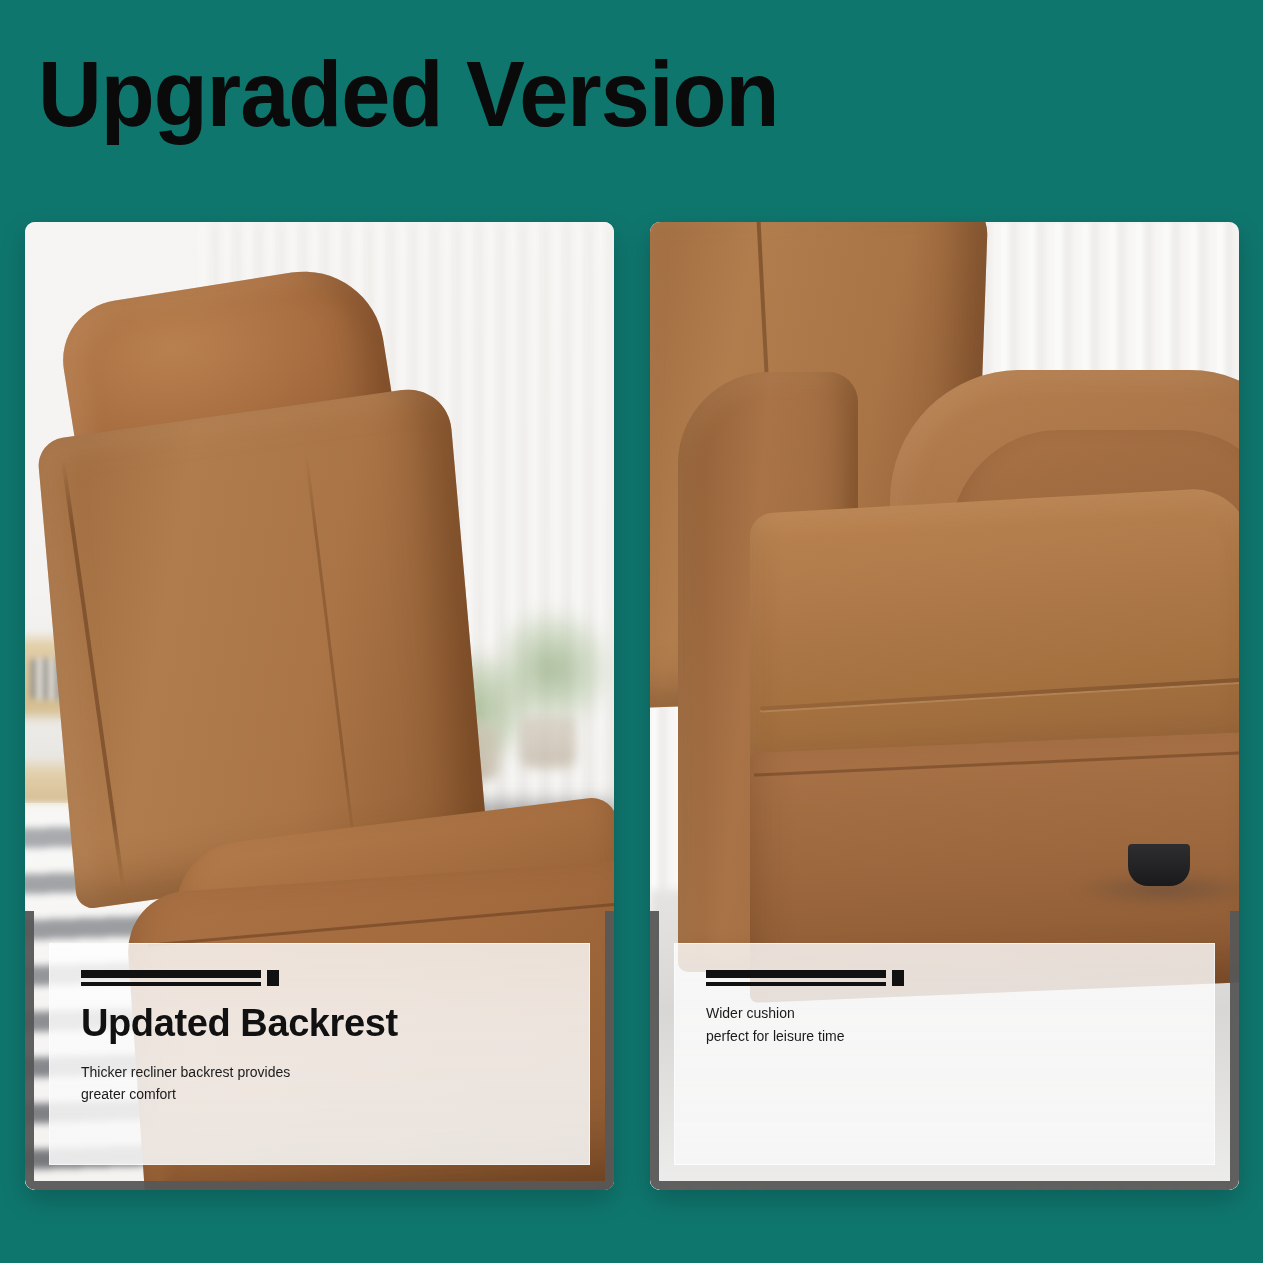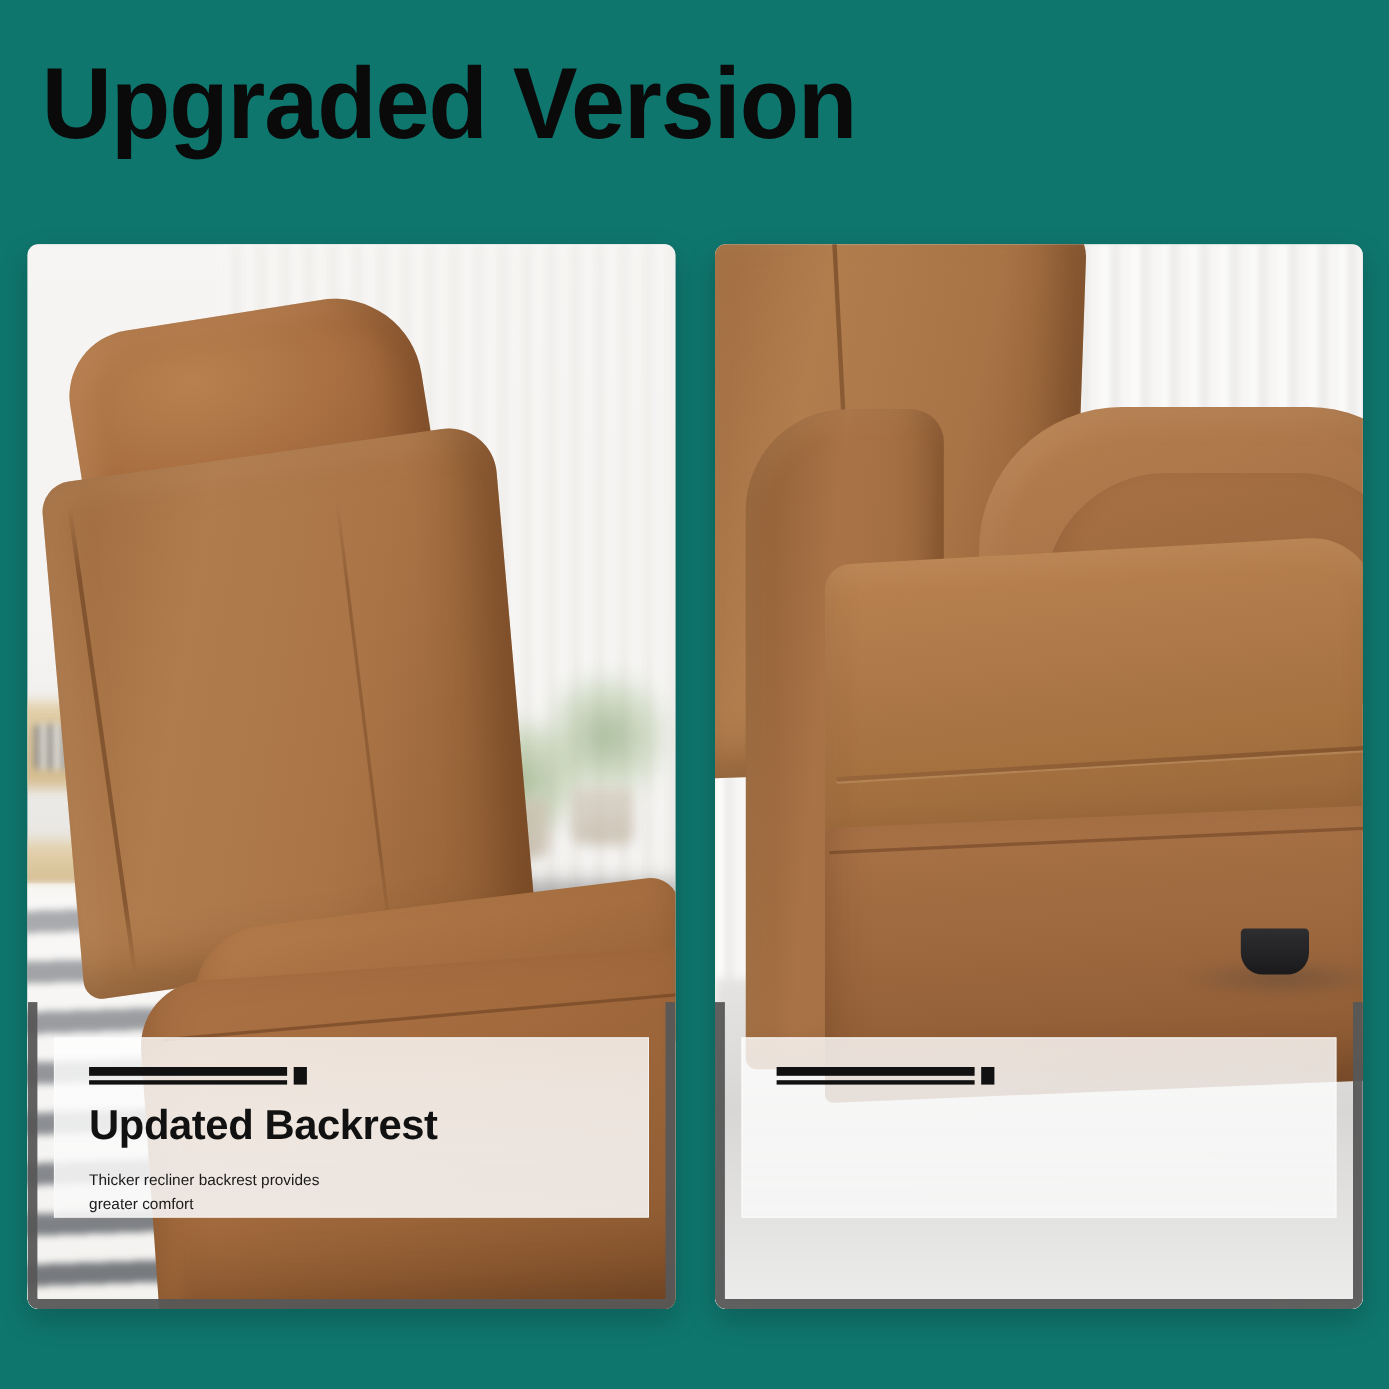--- a/index.html
+++ b/index.html
@@ -380,21 +380,21 @@
     background: radial-gradient(ellipse at 50% 50%, rgba(60,60,62,.35), rgba(60,60,62,0) 70%);
     filter: blur(5px);
   }
 
   
   .caption {
     position: absolute;
     left: 24px;
     top: 721px;
     width: 541px;
-    height: 164px;
+    height: 222px;
     background: linear-gradient(180deg,
       rgba(255,255,255,0.80) 0%,
       rgba(252,252,252,0.84) 34%,
       rgba(248,248,248,0.88) 100%);
     border: 1px solid rgba(255,255,255,0.55);
     z-index: 10;
     padding: 26px 0 0 31px;
   }
 
   .rule {
@@ -503,18 +503,20 @@
       <div class="r-foot-shadow"></div>
       <div class="r-foot"></div>
     </div>
 
     <div class="caption">
       <div class="rule">
         <div class="rule-bar-top"></div>
         <div class="rule-bar-bot"></div>
         <div class="rule-square"></div>
       </div>
+      <div class="cap-body">Wider cushion
+perfect for leisure time</div>
     </div>
 
     <div class="panel-frame"></div>
   </div>
 
 </div>
 
 </body></html>

